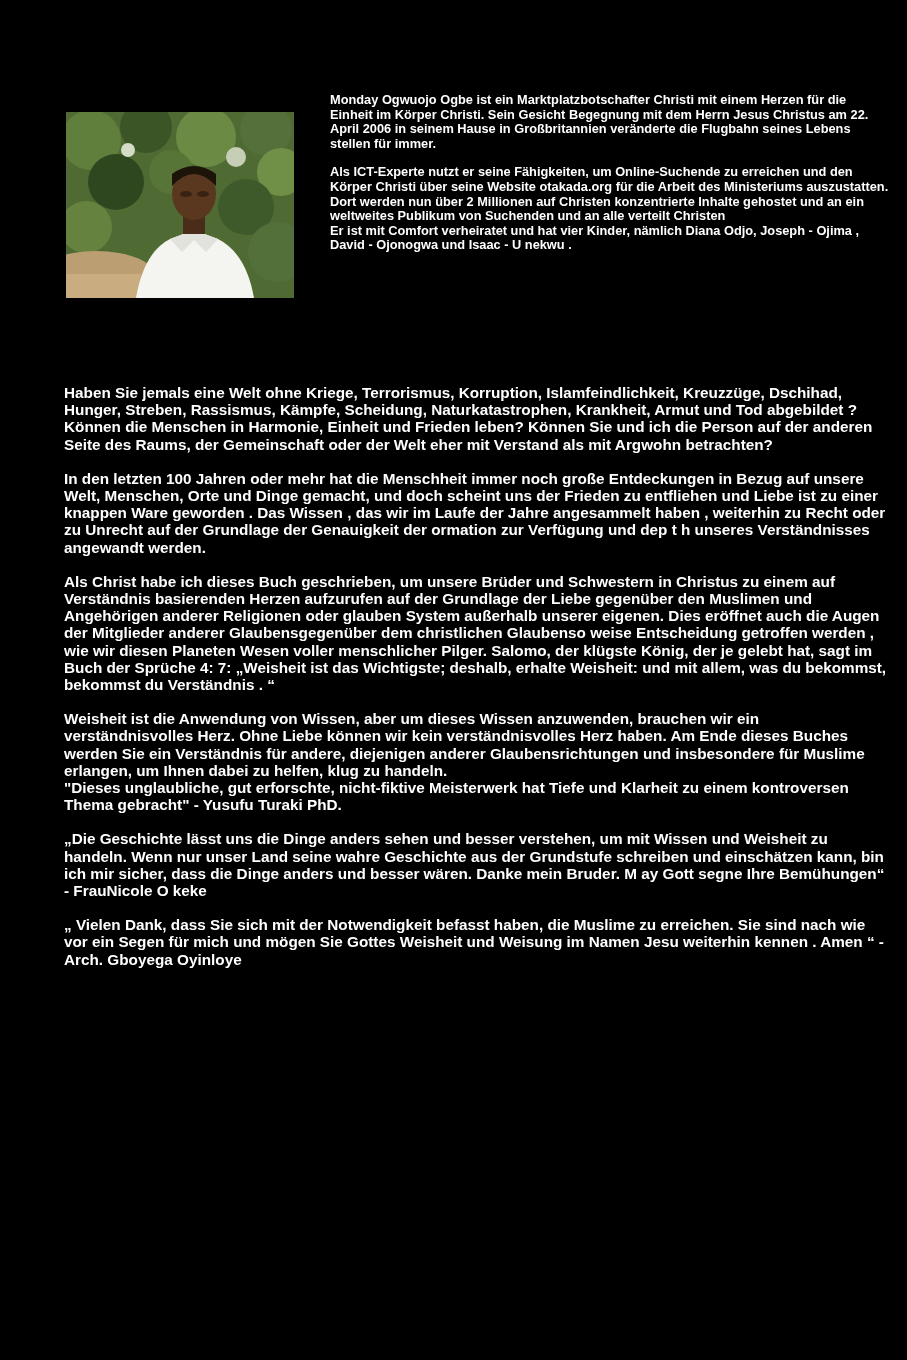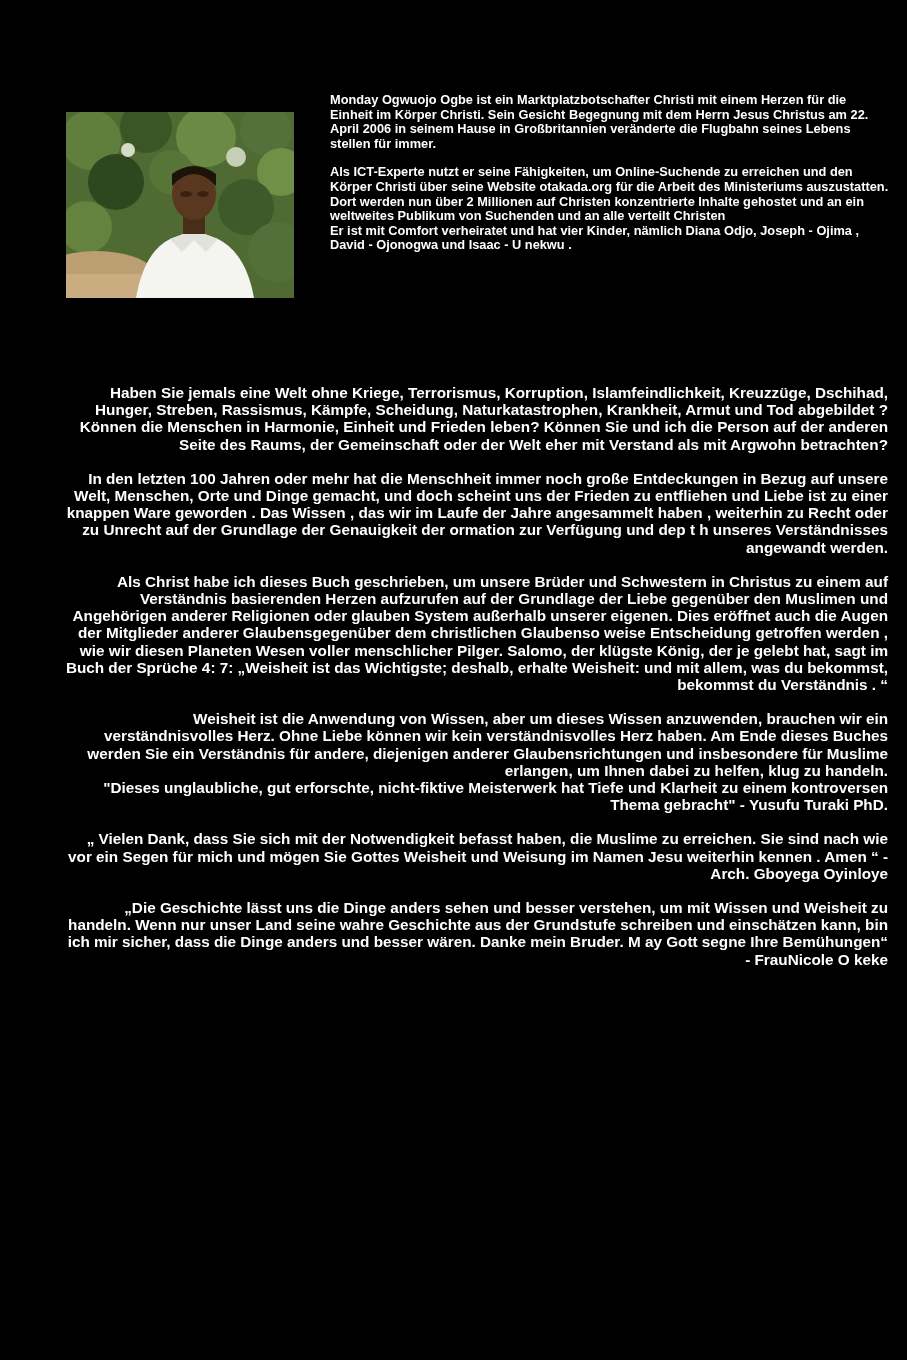--- a/index.html
+++ b/index.html
@@ -33,21 +33,20 @@
   .bio p { white-space: pre-line; margin: 0 0 14px 0; }
   .bio p:last-child { margin-bottom: 4px; }
   .body-text {
     position: absolute;
     left: 64px;
     top: 384px;
     width: 824px;
     font-size: 15.3px;
     line-height: 17.2px;
     font-weight: bold;
-    text-align: right;
   }
   .body-text p { white-space: pre-line; margin: 0 0 17px 0; }
   .barcode {
     position: absolute;
     left: 566px;
     top: 1147px;
     width: 296px;
     height: 182px;
     background: #fff;
     color: #000;
@@ -141,18 +140,18 @@
     <p>Als ICT-Experte nutzt er seine Fähigkeiten, um Online-Suchende zu erreichen und den Körper Christi über seine Website otakada.org für die Arbeit des Ministeriums auszustatten. Dort werden nun über 2 Millionen auf Christen konzentrierte Inhalte gehostet und an ein weltweites Publikum von Suchenden und an alle verteilt Christen
 Er ist mit Comfort verheiratet und hat vier Kinder, nämlich Diana Odjo, Joseph - Ojima , David - Ojonogwa und Isaac - U nekwu .</p>
   </div>
 
   <div class="body-text">
     <p>Haben Sie jemals eine Welt ohne Kriege, Terrorismus, Korruption, Islamfeindlichkeit, Kreuzzüge, Dschihad, Hunger, Streben, Rassismus, Kämpfe, Scheidung, Naturkatastrophen, Krankheit, Armut und Tod abgebildet ? Können die Menschen in Harmonie, Einheit und Frieden leben? Können Sie und ich die Person auf der anderen Seite des Raums, der Gemeinschaft oder der Welt eher mit Verstand als mit Argwohn betrachten?</p>
     <p>In den letzten 100 Jahren oder mehr hat die Menschheit immer noch große Entdeckungen in Bezug auf unsere Welt, Menschen, Orte und Dinge gemacht, und doch scheint uns der Frieden zu entfliehen und Liebe ist zu einer knappen Ware geworden . Das Wissen , das wir im Laufe der Jahre angesammelt haben , weiterhin zu Recht oder zu Unrecht auf der Grundlage der Genauigkeit der ormation zur Verfügung und dep t h unseres Verständnisses angewandt werden.</p>
     <p>Als Christ habe ich dieses Buch geschrieben, um unsere Brüder und Schwestern in Christus zu einem auf Verständnis basierenden Herzen aufzurufen auf der Grundlage der Liebe gegenüber den Muslimen und Angehörigen anderer Religionen oder glauben System außerhalb unserer eigenen. Dies eröffnet auch die Augen der Mitglieder anderer Glaubensgegenüber dem christlichen Glaubenso weise Entscheidung getroffen werden , wie wir diesen Planeten Wesen voller menschlicher Pilger. Salomo, der klügste König, der je gelebt hat, sagt im Buch der Sprüche 4: 7: „Weisheit ist das Wichtigste; deshalb,   erhalte Weisheit: und mit allem, was du bekommst, bekommst du Verständnis . “</p>
     <p>Weisheit ist die Anwendung von Wissen, aber um dieses Wissen anzuwenden, brauchen wir ein verständnisvolles Herz. Ohne Liebe können wir kein verständnisvolles Herz haben. Am Ende dieses Buches werden Sie ein Verständnis für andere, diejenigen anderer Glaubensrichtungen und insbesondere für Muslime erlangen, um Ihnen dabei zu helfen, klug zu handeln.
 "Dieses unglaubliche, gut erforschte, nicht-fiktive Meisterwerk hat Tiefe und Klarheit zu einem kontroversen Thema gebracht" - Yusufu Turaki PhD.</p>
+    <p>„Die Geschichte lässt uns die Dinge anders sehen und besser verstehen, um mit Wissen und Weisheit zu handeln. Wenn nur unser Land seine wahre Geschichte aus der Grundstufe schreiben und einschätzen kann, bin ich mir sicher, dass die Dinge anders und besser wären. Danke mein Bruder. M ay Gott segne Ihre Bemühungen“ - FrauNicole O keke</p>
     <p>„ Vielen Dank, dass Sie sich mit der Notwendigkeit befasst haben, die Muslime zu erreichen. Sie sind nach wie vor ein Segen für mich und mögen Sie Gottes Weisheit und Weisung im Namen Jesu weiterhin kennen . Amen “ - Arch. Gboyega Oyinloye</p>
-    <p>„Die Geschichte lässt uns die Dinge anders sehen und besser verstehen, um mit Wissen und Weisheit zu handeln. Wenn nur unser Land seine wahre Geschichte aus der Grundstufe schreiben und einschätzen kann, bin ich mir sicher, dass die Dinge anders und besser wären. Danke mein Bruder. M ay Gott segne Ihre Bemühungen“ - FrauNicole O keke</p>
   </div>
 
 
 </div>
 
 </body></html>

